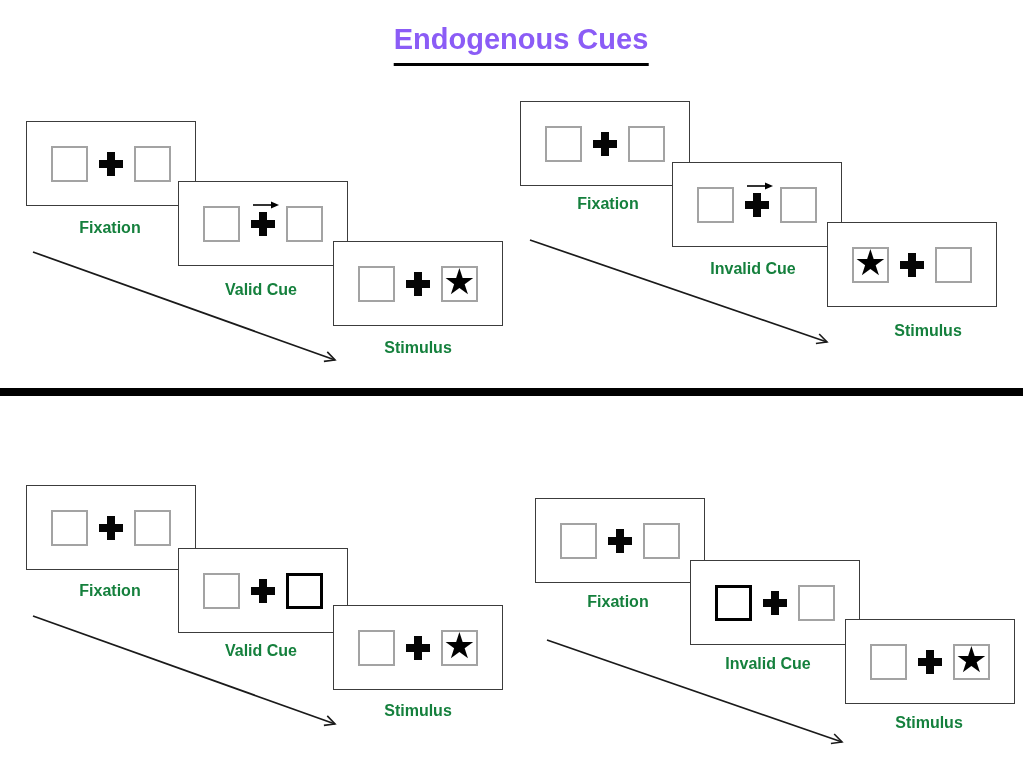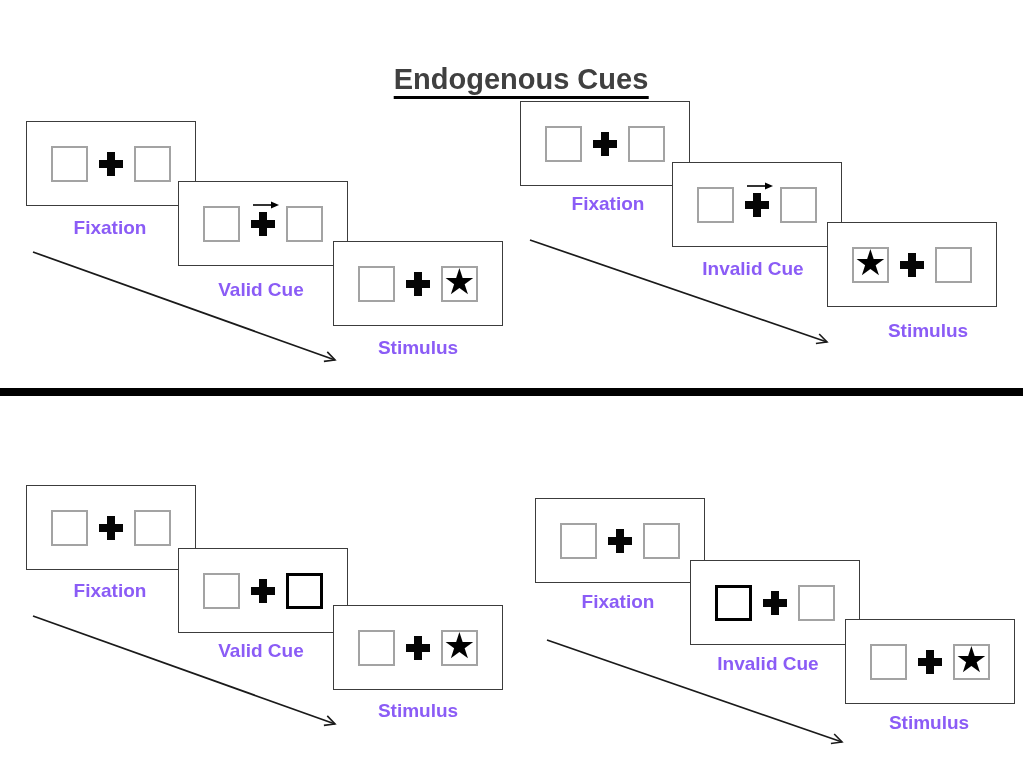--- a/index.html
+++ b/index.html
@@ -2,22 +2,22 @@
 <html><head>
 <meta charset="utf-8">
 <style>
   html,body{margin:0;padding:0;background:#fff;}
   .canvas{
     position:relative; width:1023px; height:767px; background:#ffffff;
     font-family:"Liberation Sans", sans-serif; overflow:hidden;
   }
   .sec-title{
     position:absolute; transform:translateX(-50%);
-    font-size:29px; font-weight:700; color:#404040; white-space:nowrap;
-    border-bottom:3px solid #000; padding-bottom:2px; line-height:1.05;margin-top:40px;
+    font-size:29px; font-weight:700; color:#8b5cf6; white-space:nowrap;
+    border-bottom:3px solid #000; padding-bottom:9px; line-height:1.05;
   }
   .divider{
     position:absolute; left:0; top:388px; width:1023px; height:8px; background:#000;
   }
   .panel{
     position:absolute; width:170px; height:85px; background:#fff;
     border:1px solid #3c3c3c; box-sizing:border-box;
     display:flex; align-items:center; justify-content:center; gap:11px;
   }
   .sq{
@@ -27,21 +27,21 @@
   }
   .sq.thick{ border:3px solid #000; }
   .star{ font-size:36px; line-height:1; color:#000; margin-top:-3px; }
   .ccol{ position:relative; width:24px; height:24px; flex:0 0 auto; }
   .plus{ position:absolute; inset:0; }
   .plus::before{ content:""; position:absolute; left:0; right:0; top:8px; height:8px; background:#050505; }
   .plus::after{ content:""; position:absolute; top:0; bottom:0; left:8px; width:8px; background:#050505; }
   .cue-arrow{ position:absolute; top:-13px; left:1px; }
   .lbl{
     position:absolute; transform:translate(-50%,-50%);
-    font-size:19px; font-weight:700; color:#8b5cf6; white-space:nowrap;
+    font-size:16px; font-weight:700; color:#15803d; white-space:nowrap;
   }
   .arrows{ position:absolute; left:0; top:0; pointer-events:none; }
   .arrows line{ stroke:#1a1a1a; stroke-width:1.7; }
 </style>
 </head>
 <body>
 
 <div class="canvas">
 
   <div class="sec-title" style="left:521px; top:24px;">Endogenous Cues</div>

